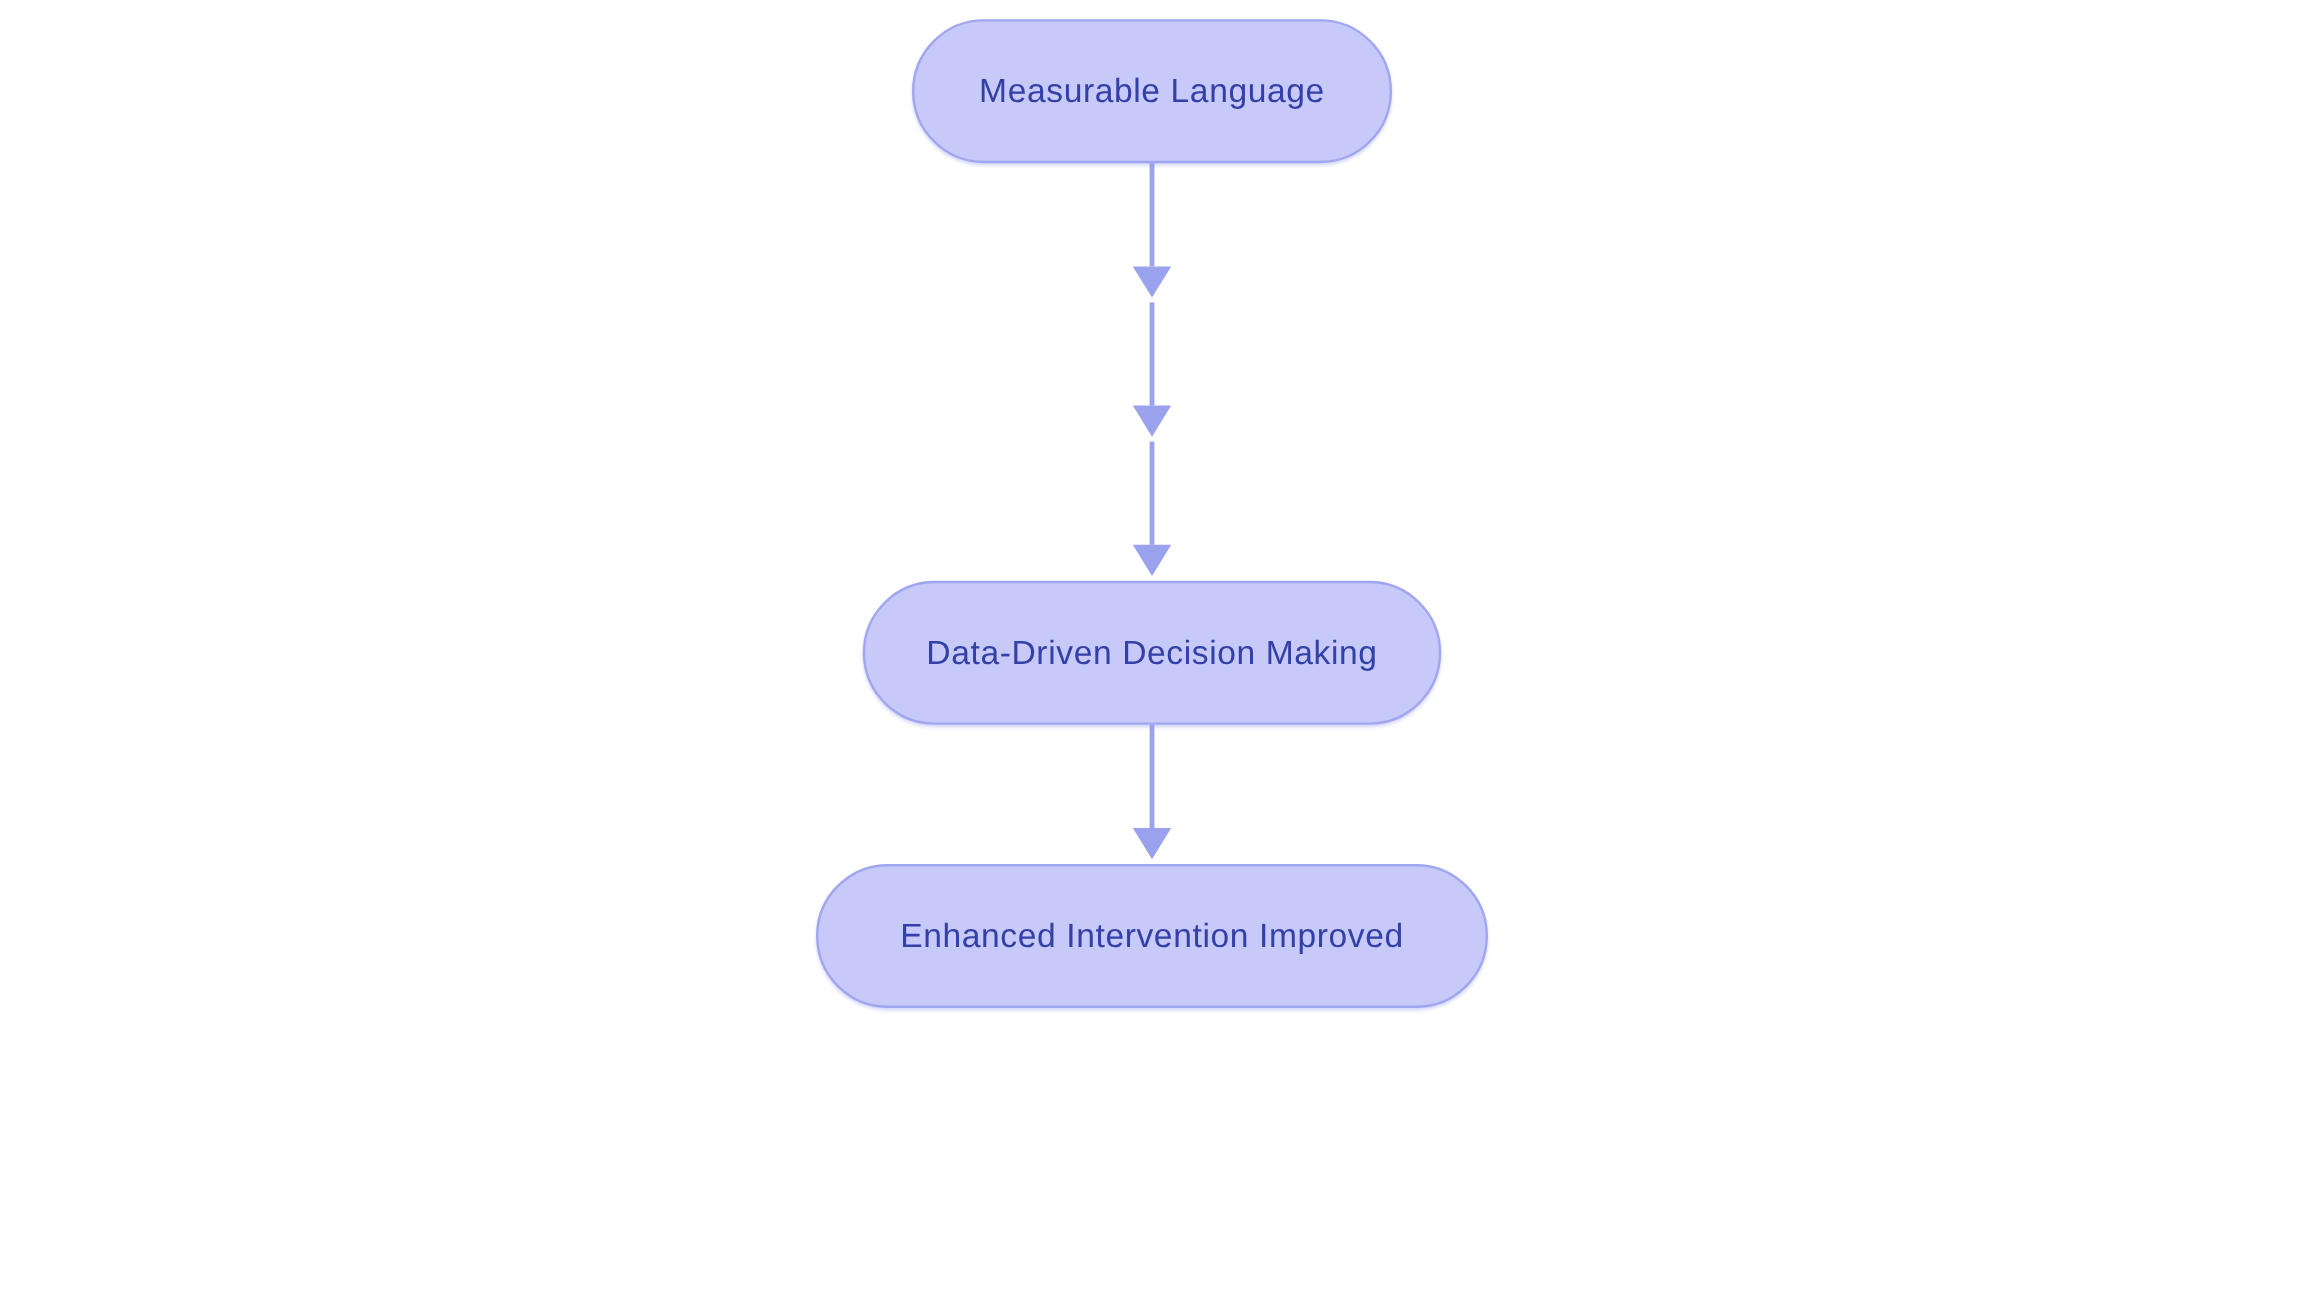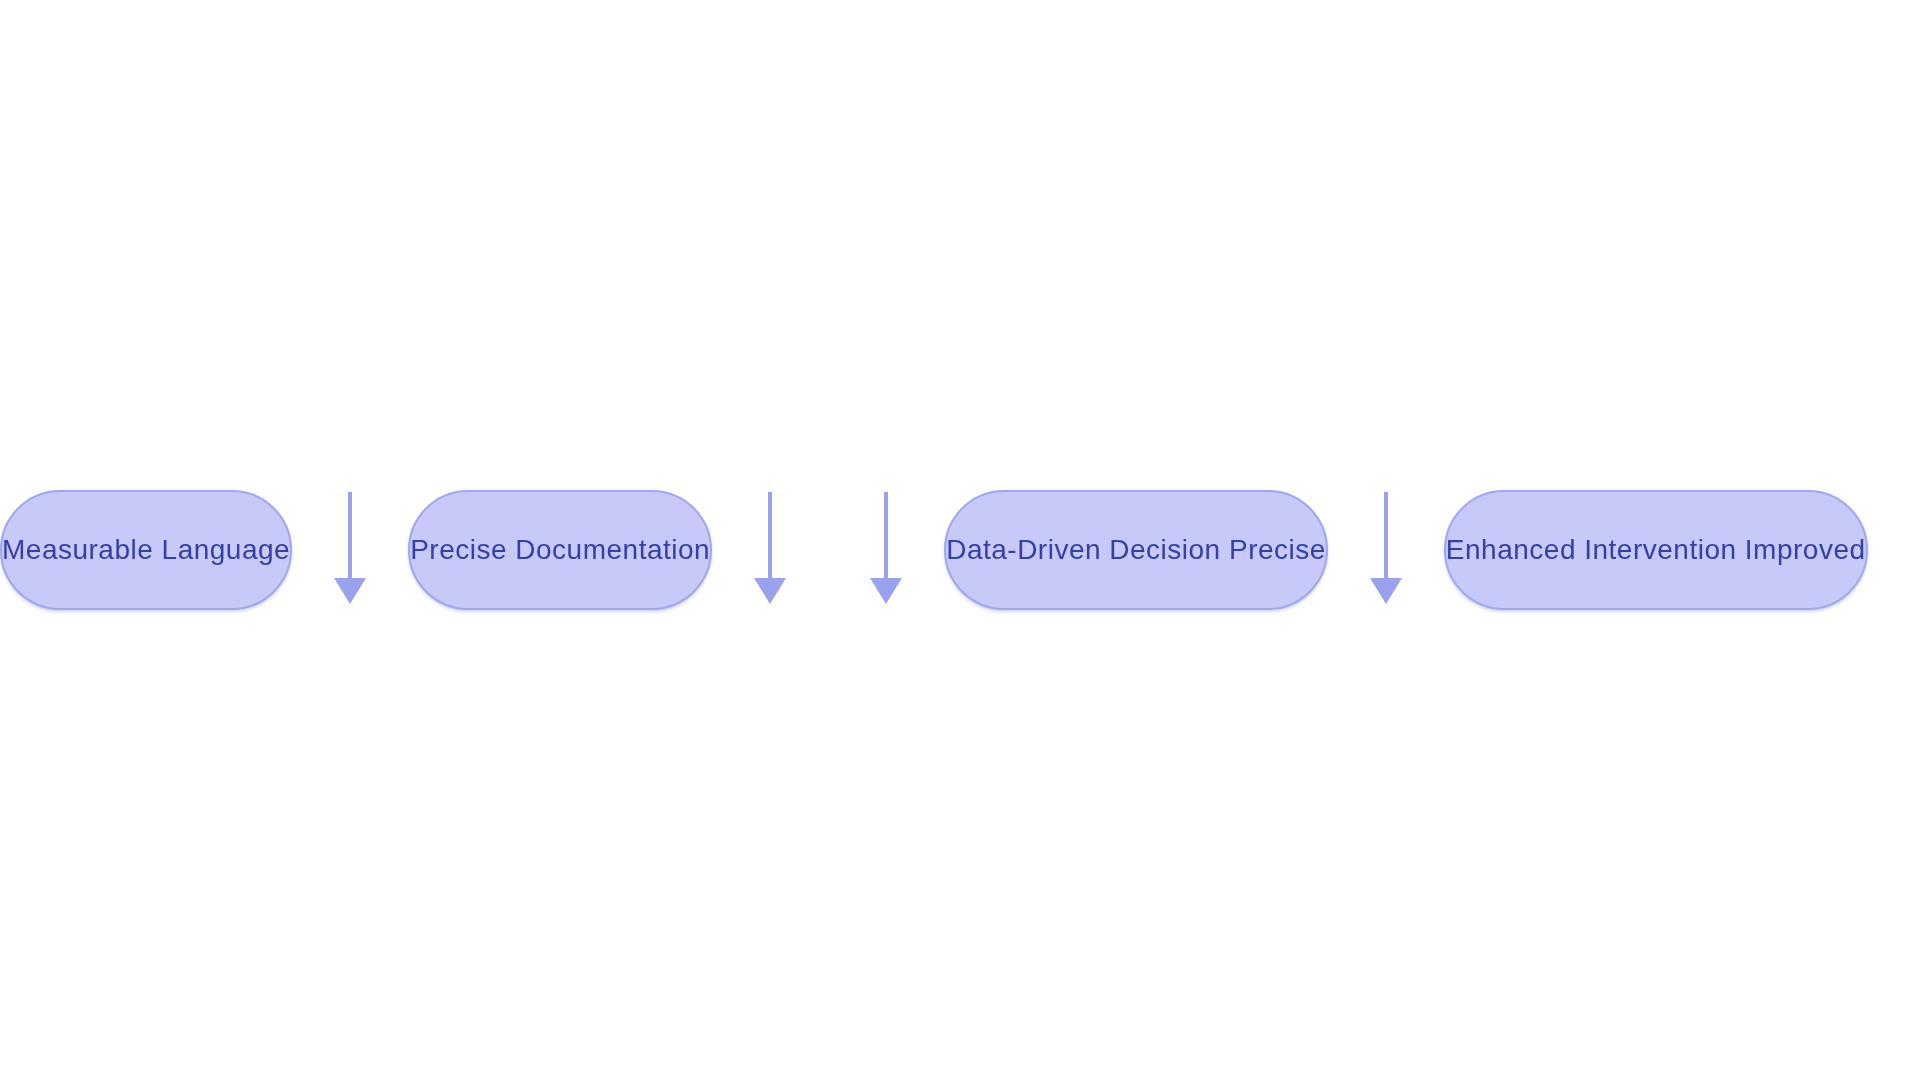--- a/index.html
+++ b/index.html
@@ -13,21 +13,21 @@
   html, body {
     background: var(--background);
     font-family: "Liberation Sans", "DejaVu Sans", sans-serif;
   }
   .canvas {
     position: relative;
     width: 1920px;
     height: 1083px;
     background: var(--background);
     display: flex;
-    flex-direction: row;
+    flex-direction: column;
     align-items: center;
     padding-top: 16px;
     overflow: hidden;
   }
   .node {
     height: 120px;
     flex: 0 0 120px;
     border-radius: 60px;
     background: var(--node-fill);
     border: 2px solid var(--node-border);
@@ -70,37 +70,34 @@
 
   <div class="node" style="width: 400px;">
     <span class="node-label">Measurable Language</span>
   </div>
 
   <div class="arrow">
     <div class="stem"></div>
     <div class="head"></div>
   </div>
 
-  <div class="node" style="width: 414px;">
-    <span class="node-label">Precise Documentation</span>
-  </div>
 
   <div class="arrow">
     <div class="stem"></div>
     <div class="head"></div>
   </div>
 
 
   <div class="arrow">
     <div class="stem"></div>
     <div class="head"></div>
   </div>
 
   <div class="node" style="width: 482px;">
-    <span class="node-label">Data-Driven Decision Precise</span>
+    <span class="node-label">Data-Driven Decision Making</span>
   </div>
 
   <div class="arrow">
     <div class="stem"></div>
     <div class="head"></div>
   </div>
 
   <div class="node" style="width: 560px;">
     <span class="node-label">Enhanced Intervention Improved</span>
   </div>

